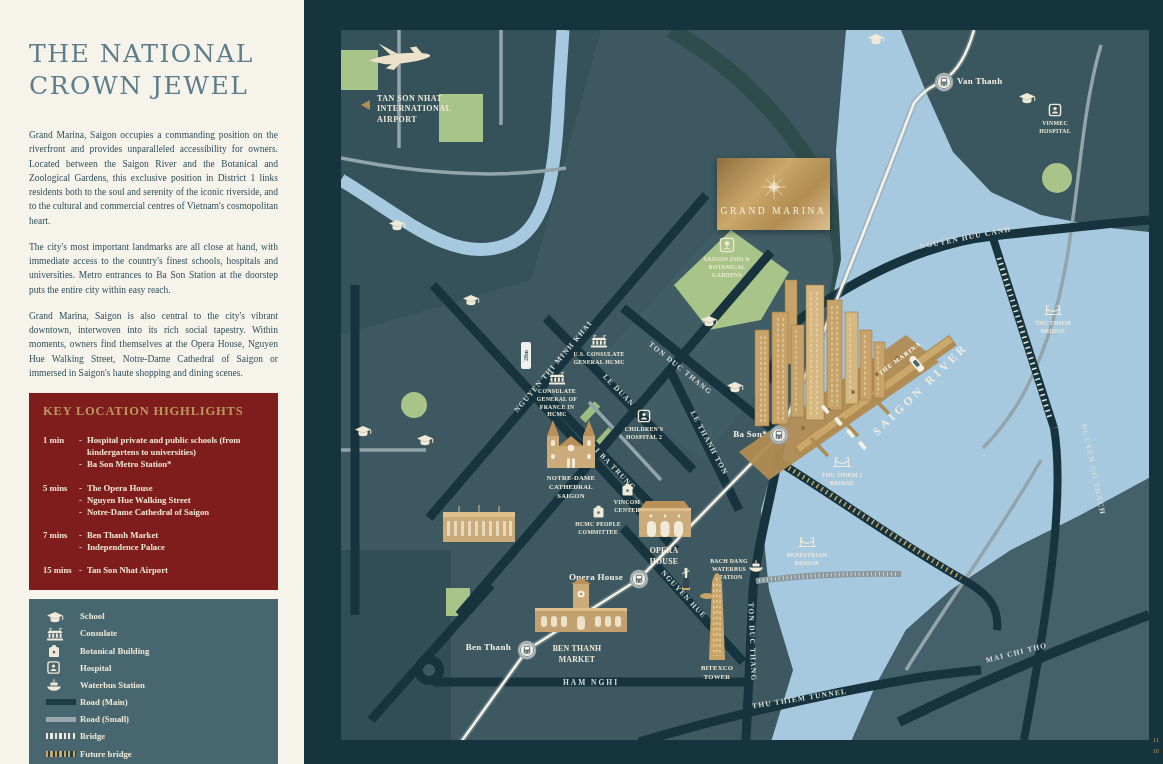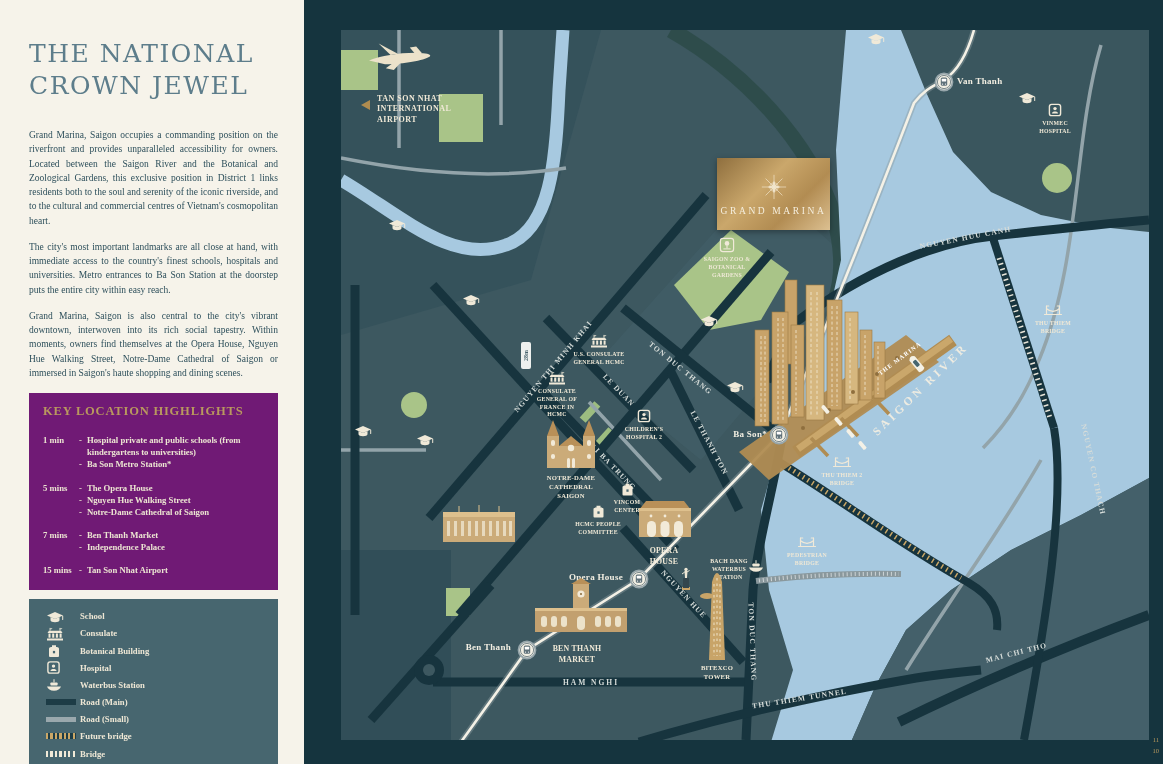--- a/index.html
+++ b/index.html
@@ -3,21 +3,21 @@
 <meta charset="utf-8">
 <style>
   html,body{margin:0;padding:0;background:#888;}
   .page{position:relative;width:1163px;height:764px;background:#f6f3ea;display:flex;
         font-family:"Liberation Serif",serif;overflow:hidden;}
   
   .left-panel{width:304px;box-sizing:border-box;padding:38px 26px 6px 29px;flex:none;}
   .doc-title{font-family:"DejaVu Serif",serif;font-weight:400;font-size:25px;line-height:1.28;
              letter-spacing:1.5px;color:#5d7d8b;margin:0 0 26px 0;}
   .para{font-size:9.5px;line-height:1.5;color:#2d4f5b;text-align:justify;margin:0 0 12px 0;}
-  .hl-box{background:#701a75;color:#ece5d2;padding:11px 12px 13px 14px;margin-top:13px;}
+  .hl-box{background:#7f1d1d;color:#ece5d2;padding:11px 12px 13px 14px;margin-top:13px;}
   .hl-head{color:#b9995e;font-size:12.5px;font-weight:700;letter-spacing:.8px;margin-bottom:9px;}
   .hl-row{display:flex;margin-top:15px;font-size:8.7px;font-weight:700;line-height:1.4;}
   .hl-time{width:36px;flex:none;}
   .hl-items{flex:1;}
   .hl-item{display:flex;}
   .hl-item::before{content:"-";margin-right:5px;}
   .legend-box{background:#47666f;color:#eee7d5;padding:9px 12px 10px 14px;margin-top:9px;}
   .lg-row{display:flex;align-items:center;height:17.2px;font-size:8.7px;font-weight:700;}
   .lg-icon{width:34px;flex:none;display:flex;justify-content:flex-start;align-items:center;padding-left:3px;}
   .chip{height:6px;width:30px;}
@@ -146,29 +146,29 @@
         <span>Road (Main)</span>
         </div>
       <div class="lg-row">
         <span class="lg-icon">
             <span class="chip chip-road-small"></span>
           </span>
         <span>Road (Small)</span>
         </div>
       <div class="lg-row">
         <span class="lg-icon">
+            <span class="chip chip-bridge"></span>
+          </span>
+        <span>Bridge</span>
+        </div>
+      <div class="lg-row">
+        <span class="lg-icon">
             <span class="chip chip-future"></span>
           </span>
         <span>Future bridge</span>
-        </div>
-      <div class="lg-row">
-        <span class="lg-icon">
-            <span class="chip chip-bridge"></span>
-          </span>
-        <span>Bridge</span>
         </div>
       <div class="lg-row">
 
         <span>Pedestrian bridge</span>
         </div>
 
     </section>
 
   </aside>
 

